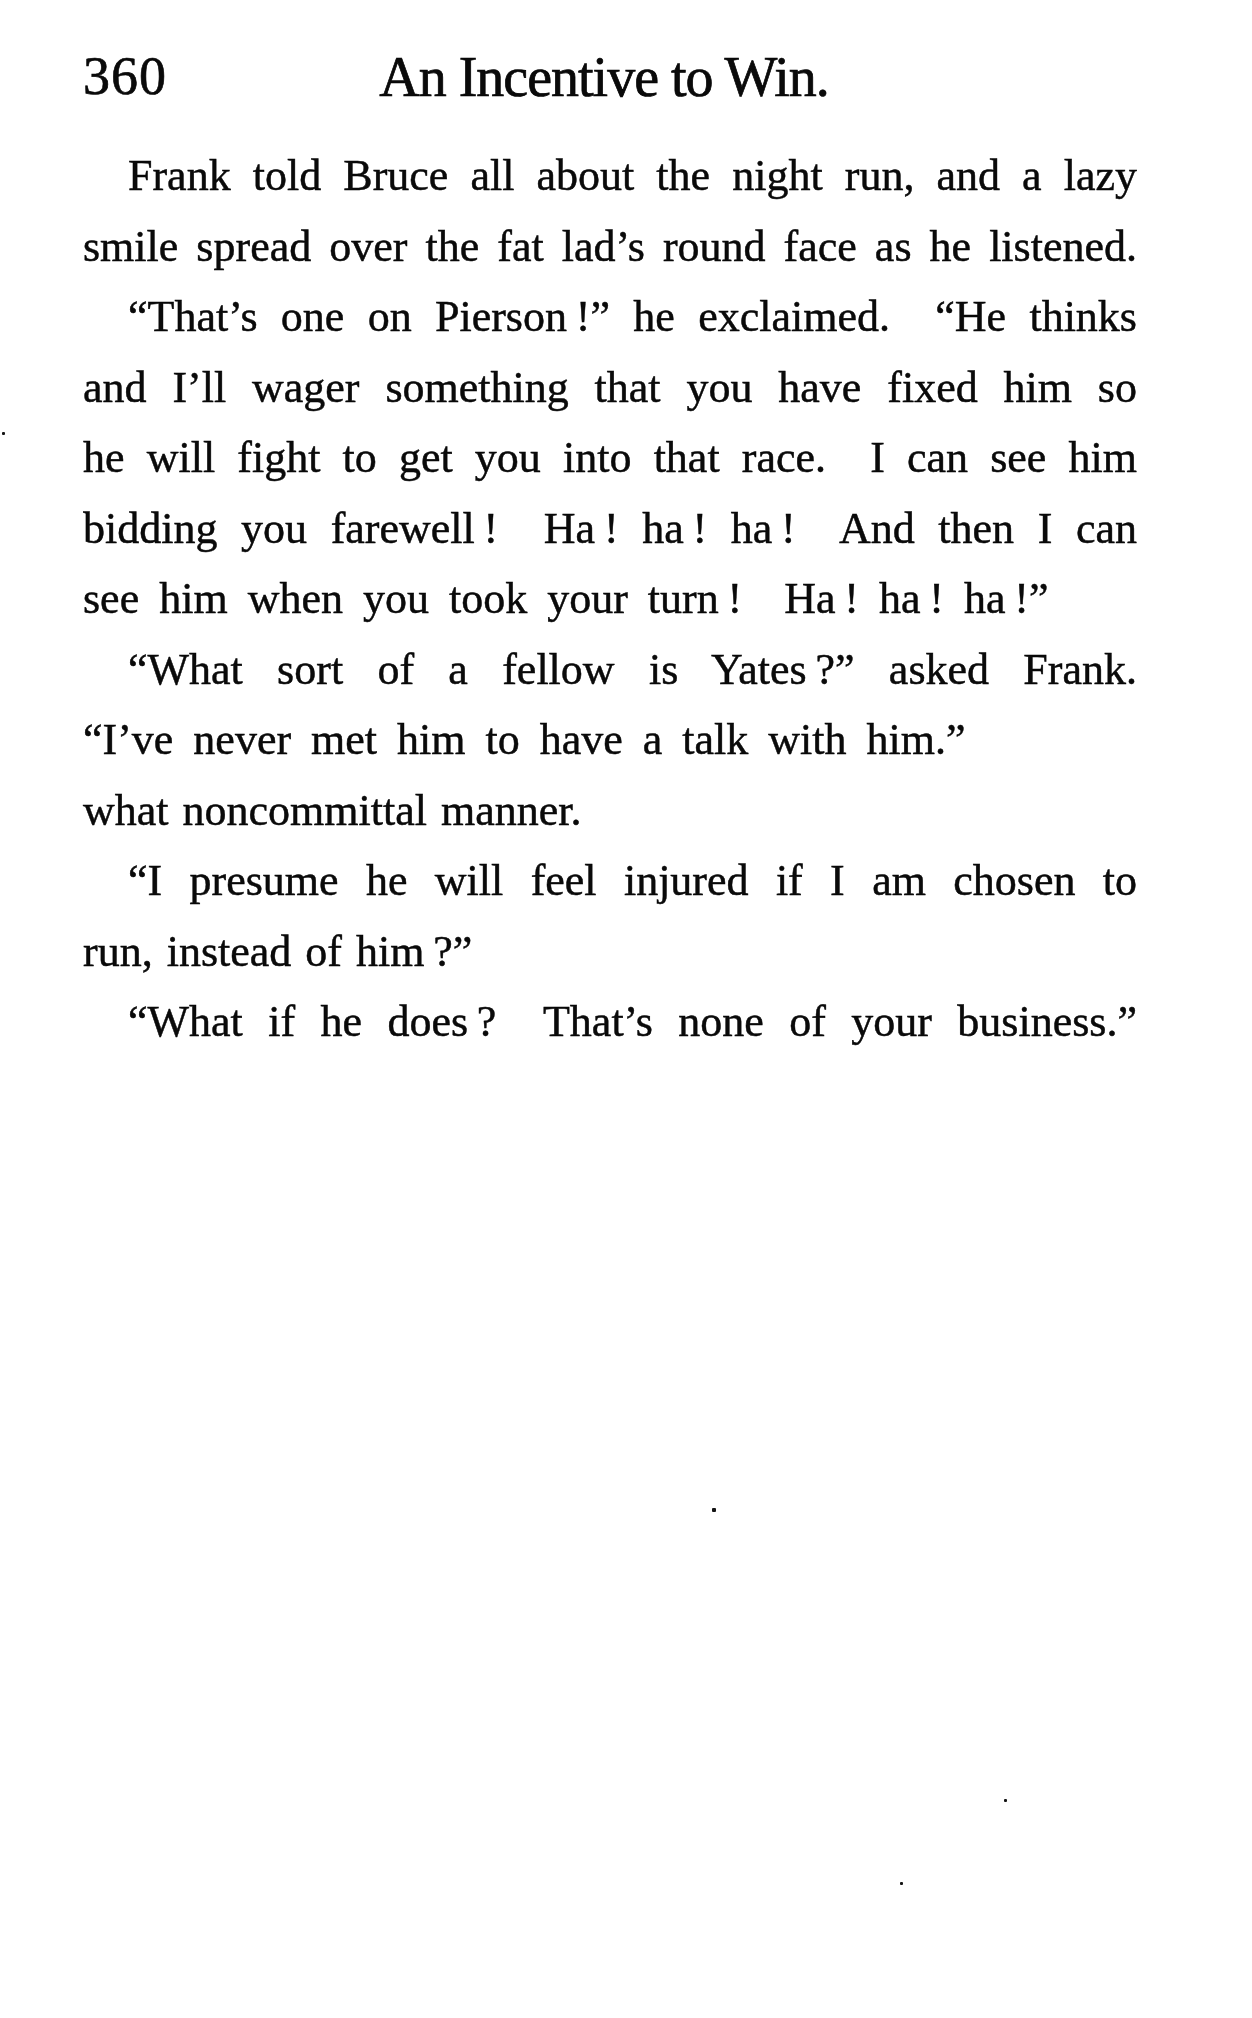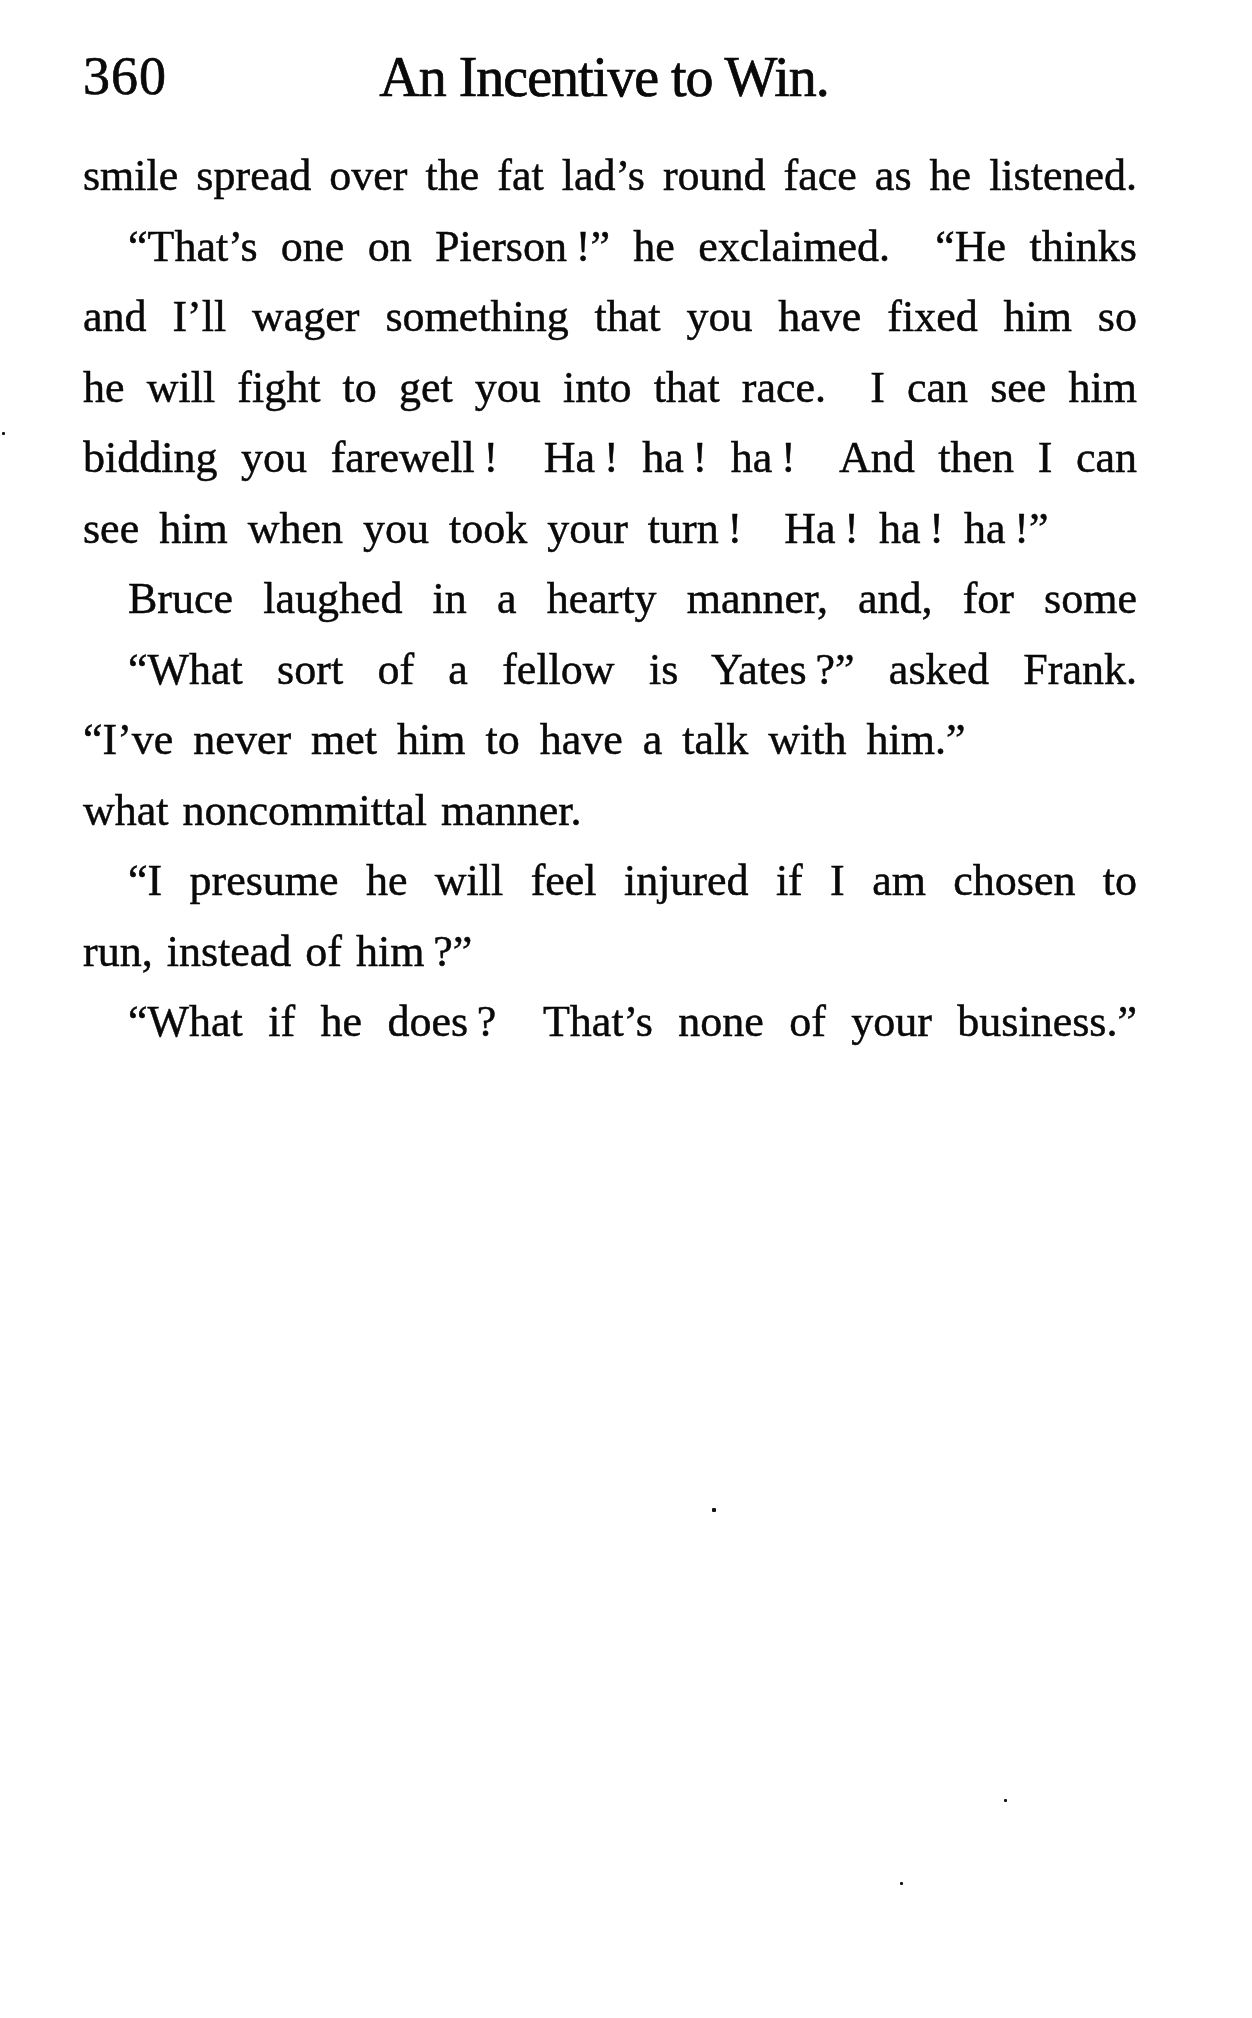--- a/index.html
+++ b/index.html
@@ -33,27 +33,27 @@
 </style>
 </head>
 <body>
 
 <header>
   <span class="hdr-num">360</span>
   <span class="hdr-title">An Incentive to Win.</span>
 </header>
 
 <main class="page-text">
+    <div class="line i j">Frank told Bruce all about the night run, and a lazy</div>
     <div class="line j">smile spread over the fat lad’s round face as he listened.</div>
     <div class="line i j">“That’s one on Pierson !” he exclaimed.  “He thinks</div>
     <div class="line j">and I’ll wager something that you have fixed him so</div>
     <div class="line j">he will fight to get you into that race.  I can see him</div>
     <div class="line j">bidding you farewell !  Ha ! ha ! ha !  And then I can</div>
     <div class="line w">see him when you took your turn !  Ha ! ha ! ha !”</div>
-    <div class="line i j">Bruce laughed in a hearty manner, and, for some</div>
     <div class="line i j">“What sort of a fellow is Yates ?” asked Frank.</div>
     <div class="line w">“I’ve never met him to have a talk with him.”</div>
     <div class="line">what noncommittal manner.</div>
     <div class="line i j">“I presume he will feel injured if I am chosen to</div>
     <div class="line">run, instead of him ?”</div>
     <div class="line i j">“What if he does ?  That’s none of your business.”</div>
   </main>
 
 <div class="speck" style="left: 2px; top: 432px; width: 3px; height: 3px;"></div>
 <div class="speck" style="left: 712px; top: 1508px; width: 4px; height: 4px;"></div>

